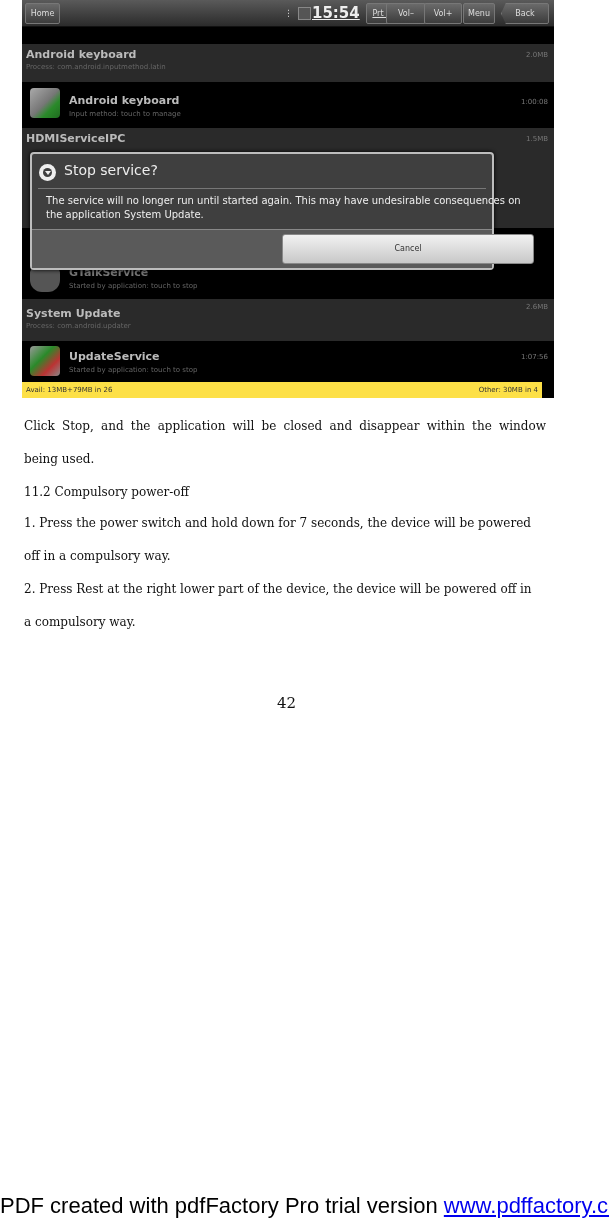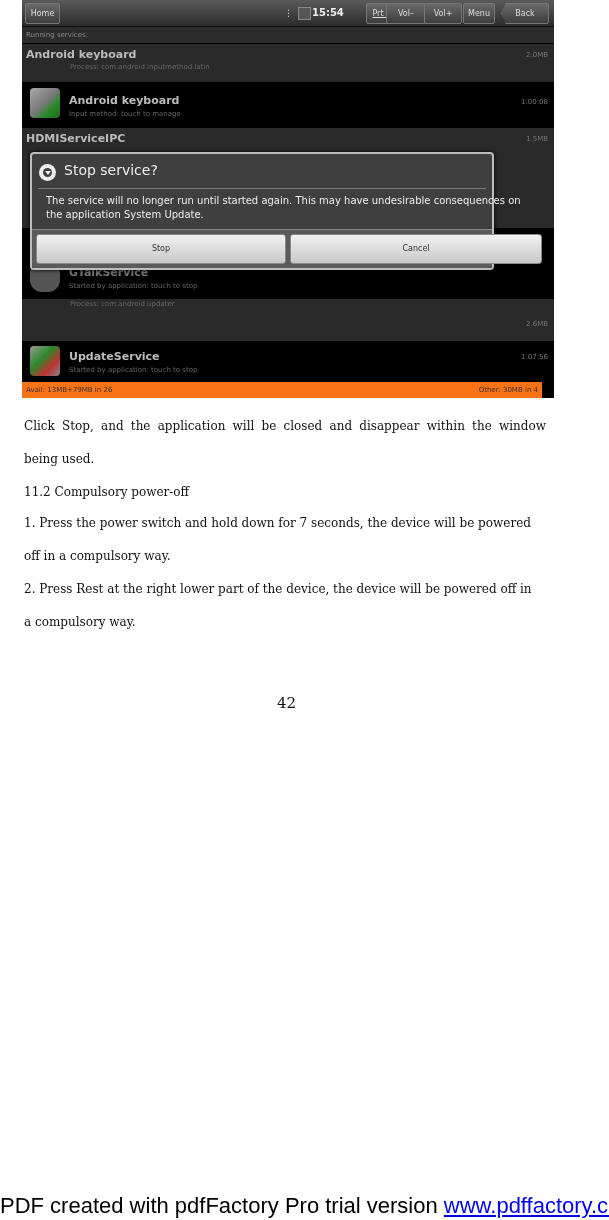--- a/index.html
+++ b/index.html
@@ -8,58 +8,58 @@
     
     .shot { position: absolute; left: 22px; top: 0; width: 532px; height: 398px; background: #000; overflow: hidden; font-family: "DejaVu Sans", sans-serif; }
 
     .topbar { position: absolute; left: 0; top: 0; width: 532px; height: 26px;
       background: linear-gradient(#5a5a5a, #2b2b2b); border-bottom: 1px solid #111; }
     .tb-btn { position: absolute; top: 3px; height: 19px; line-height: 19px; font-size: 8px; color: #ddd;
       background: linear-gradient(#6a6a6a, #3c3c3c); border: 1px solid #777; border-radius: 2px; text-align: center; }
     .home-btn { left: 3px; width: 33px; }
     .status-wifi { position: absolute; left: 262px; top: 6px; width: 8px; height: 14px; color: #ccc; font-size: 9px; line-height: 14px; }
     .status-usb { position: absolute; left: 276px; top: 7px; width: 11px; height: 11px; background: #555; border: 1px solid #888; }
-    .status-time { position: absolute; left: 290px; top: 4px; font-size: 10px; font-weight: bold; color: #eee; line-height: 18px; }
+    .status-time { position: absolute; left: 290px; top: 4px; font-size: 15px; font-weight: bold; color: #eee; line-height: 18px; text-decoration: underline; }
     .prtsc-btn { left: 344px; width: 34px; text-decoration: underline; }
     .voldown-btn { left: 364px; width: 38px; }
     .volup-btn { left: 402px; width: 36px; }
     .menu-btn { left: 441px; width: 30px; }
     .back-btn { left: 479px; width: 46px; clip-path: polygon(10% 0, 100% 0, 100% 100%, 10% 100%, 0 50%); }
 
     .section-label { position: absolute; left: 0; top: 27px; width: 532px; height: 16px; background: #2c2c2c; color: #888; font-size: 7px; line-height: 16px; padding-left: 4px; box-sizing: border-box; }
 
     .proc-header { position: absolute; left: 0; width: 532px; background: #2a2a2a; box-sizing: border-box; padding-left: 4px; }
     .proc-title { font-size: 11px; font-weight: bold; color: #bbb; line-height: 14px; padding-top: 4px; }
-    .proc-sub { font-size: 7px; color: #666; line-height: 10px; margin-left: 44px; }
+    .proc-sub { font-size: 7px; color: #666; line-height: 10px; }
     .proc-size { position: absolute; right: 6px; top: 7px; font-size: 7px; color: #777; }
 
     .svc-row { position: absolute; left: 0; width: 532px; background: #000; }
     .svc-icon { position: absolute; left: 8px; width: 30px; height: 30px; border-radius: 4px; }
     .svc-title { position: absolute; left: 47px; font-size: 11px; font-weight: bold; color: #bbb; }
     .svc-sub { position: absolute; left: 47px; font-size: 7px; color: #666; }
     .svc-time { position: absolute; right: 6px; font-size: 7px; color: #777; }
 
-    .footer-bar { position: absolute; left: 0; top: 382px; width: 520px; height: 16px; background: #f97316; color: #333; font-size: 7px; line-height: 16px; }
+    .footer-bar { position: absolute; left: 0; top: 382px; width: 520px; height: 16px; background: #fde047; color: #333; font-size: 7px; line-height: 16px; }
     .footer-left { position: absolute; left: 4px; }
     .footer-right { position: absolute; right: 4px; }
 
     
     .dialog { position: absolute; left: 8px; top: 152px; width: 464px; height: 118px; background: #3f3f3f;
       border: 2px solid #bdbdbd; border-radius: 4px; box-shadow: 0 0 4px #000; box-sizing: border-box; }
     .dlg-icon { position: absolute; left: 7px; top: 10px; width: 17px; height: 17px; border-radius: 50%; background: #eee; }
     .dlg-icon::after { content: ""; position: absolute; left: 4px; top: 4px; width: 9px; height: 9px; border-radius: 50%; background: #3f3f3f; }
     .dlg-icon::before { content: ""; position: absolute; left: 6px; top: 7px; z-index: 2; border-left: 3px solid transparent; border-right: 3px solid transparent; border-top: 4px solid #eee; }
     .dlg-title { position: absolute; left: 32px; top: 8px; font-size: 14px; color: #eee; }
     .dlg-divider { position: absolute; left: 6px; right: 6px; top: 34px; height: 1px; background: #777; }
     .dlg-msg { position: absolute; left: 14px; top: 40px; width: 490px; font-size: 10px; line-height: 14px; color: #eee; }
     .dlg-btnbar { position: absolute; left: 0; right: 0; bottom: 0; height: 38px; background: #5a5a5a; border-top: 1px solid #888; }
     .dlg-btn { position: absolute; top: 4px; height: 28px; line-height: 28px; font-size: 8px; color: #333; text-align: center;
       background: linear-gradient(#f2f2f2, #c8c8c8); border: 1px solid #888; border-radius: 3px; }
     .stop-btn { left: 4px; width: 248px; }
-    .cancel-btn { left: 258px; width: 250px; }
+    .cancel-btn { left: 250px; width: 250px; }
 
     
     .doc-line { position: absolute; left: 24px; font-size: 12px; color: #111; white-space: nowrap; }
     .justify { width: 522px; text-align: justify; text-align-last: justify; }
     .page-num { position: absolute; left: 0; width: 573px; top: 694px; text-align: center; font-size: 15px; color: #111; }
 
     .pdf-footer { position: absolute; left: 0; top: 1193px; font-family: "Liberation Sans", sans-serif; font-size: 22px; color: #000; white-space: nowrap; }
     .pdf-footer a { color: #0000ee; text-decoration: underline; }
   </style>
 </head>
@@ -71,21 +71,20 @@
     <div class="status-wifi">⋮</div>
     <div class="status-usb"></div>
     <div class="status-time">15:54</div>
     <div class="tb-btn prtsc-btn">Prt Sc</div>
     <div class="tb-btn voldown-btn">Vol–</div>
     <div class="tb-btn volup-btn">Vol+</div>
     <div class="tb-btn menu-btn">Menu</div>
     <div class="tb-btn back-btn">Back</div>
   </div>
 
-  <div class="section-label">Running services:</div>
 
   <div class="proc-header" style="top:44px;height:38px;">
     <div class="proc-title">Android keyboard</div>
     <div class="proc-sub">Process: com.android.inputmethod.latin</div>
     <div class="proc-size">2.0MB</div>
   </div>
   <div class="svc-row" style="top:84px;height:42px;">
     <div class="svc-icon" style="top:4px;background:linear-gradient(135deg,#aaa 0%,#777 50%,#2a8a2a 70%,#1f6b1f 100%);"></div>
     <div class="svc-title" style="top:10px;">Android keyboard</div>
     <div class="svc-sub" style="top:26px;">Input method: touch to manage</div>
@@ -96,42 +95,42 @@
     <div class="proc-title">HDMIServiceIPC</div>
     <div class="proc-size">1.5MB</div>
   </div>
   <div class="svc-row" style="top:258px;height:42px;">
     <div class="svc-icon" style="top:4px;background:#555;border-radius:12px;"></div>
     <div class="svc-title" style="top:8px;color:#777;">GTalkService</div>
     <div class="svc-sub" style="top:24px;">Started by application: touch to stop</div>
   </div>
 
   <div class="proc-header" style="top:299px;height:42px;">
+    <div class="proc-title" style="padding-top:8px;">System Update</div>
     <div class="proc-sub">Process: com.android.updater</div>
-    <div class="proc-size" style="top:21px;margin-left:20px;">2.6MB</div>
+    <div class="proc-size" style="top:4px;margin-left:20px;">2.6MB</div>
   </div>
   <div class="svc-row" style="top:341px;height:41px;">
     <div class="svc-icon" style="top:5px;background:linear-gradient(135deg,#999 0%,#2a8a2a 40%,#b33 70%,#888 100%);"></div>
     <div class="svc-title" style="top:9px;">UpdateService</div>
     <div class="svc-sub" style="top:25px;">Started by application: touch to stop</div>
     <div class="svc-time" style="top:12px;">1:07:56</div>
   </div>
 
   <div class="footer-bar">
     <span class="footer-left">Avail: 13MB+79MB in 26</span>
     <span class="footer-right">Other: 30MB in 4</span>
   </div>
 
   <div class="dialog">
     <div class="dlg-icon"></div>
     <div class="dlg-title">Stop service?</div>
     <div class="dlg-divider"></div>
     <div class="dlg-msg">The service will no longer run until started again. This may have undesirable consequences on the application System Update.</div>
     <div class="dlg-btnbar">
-      <div class="dlg-btn stop-btn">Stop</div>
       <div class="dlg-btn cancel-btn">Cancel</div>
     </div>
   </div>
 </div>
 
 <div class="doc-line justify" style="top:419px;">Click Stop, and the application will be closed and disappear within the window</div>
 <div class="doc-line" style="top:452px;">being used.</div>
 <div class="doc-line" style="top:485px;">11.2 Compulsory power-off</div>
 <div class="doc-line" style="top:516px;">1. Press the power switch and hold down for 7 seconds, the device will be powered</div>
 <div class="doc-line" style="top:549px;">off in a compulsory way.</div>

